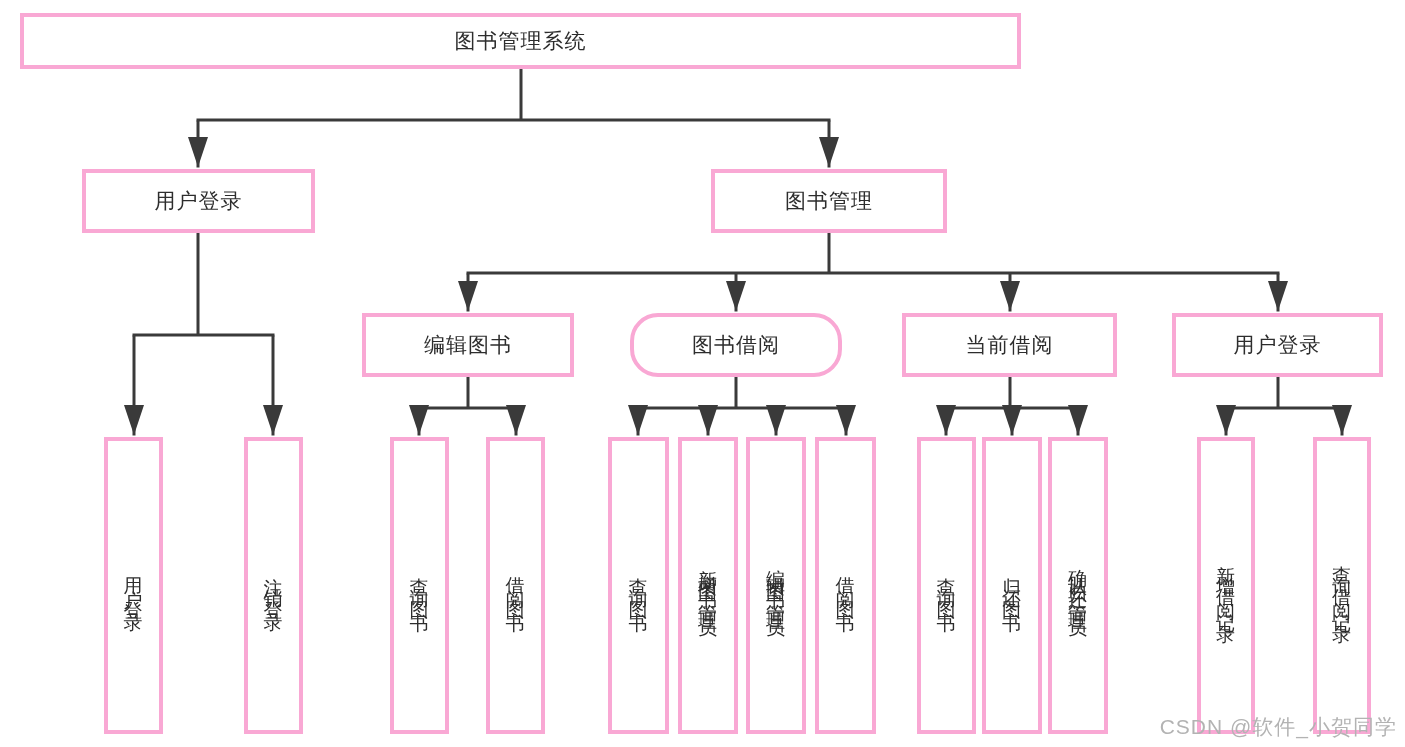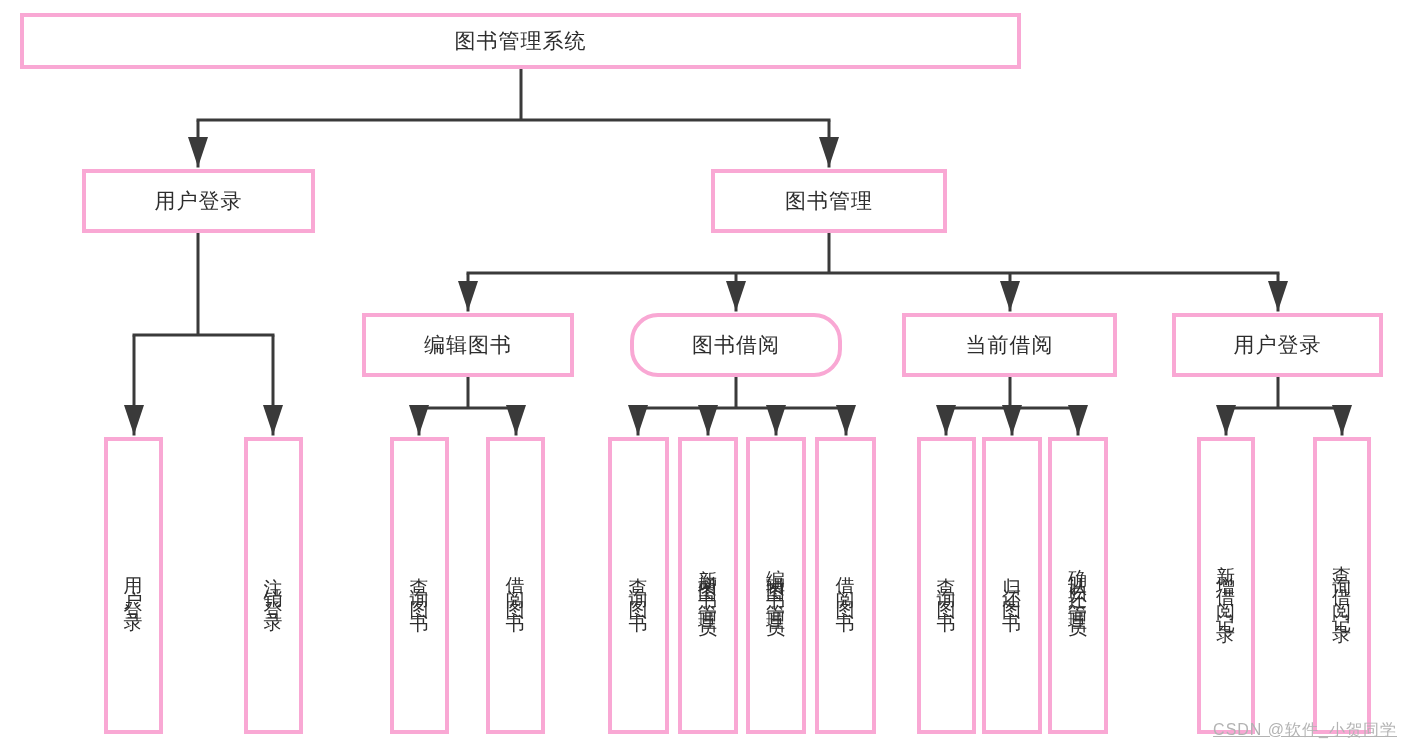--- a/index.html
+++ b/index.html
@@ -44,26 +44,25 @@
     writing-mode: vertical-rl;
     text-orientation: mixed;
     letter-spacing: 12px;
     line-height: 1;
     white-space: nowrap;
   }
   .watermark {
     position: absolute;
     right: 8px;
     bottom: 6px;
-    font-size: 16px;
+    font-size: 21px;
     color: #b3b3b3;
     z-index: 2;
     white-space: nowrap;
     letter-spacing: 1px;
-    text-decoration: underline;
   }
 </style>
 </head>
 <body>
 
 <div class="canvas">
 
   <svg class="connectors" width="1405" height="747" viewBox="0 0 1405 747">
     <defs>
       <marker id="arrow" markerUnits="userSpaceOnUse" markerWidth="30" markerHeight="20" viewBox="0 0 30 20" refX="29" refY="10" orient="auto">

